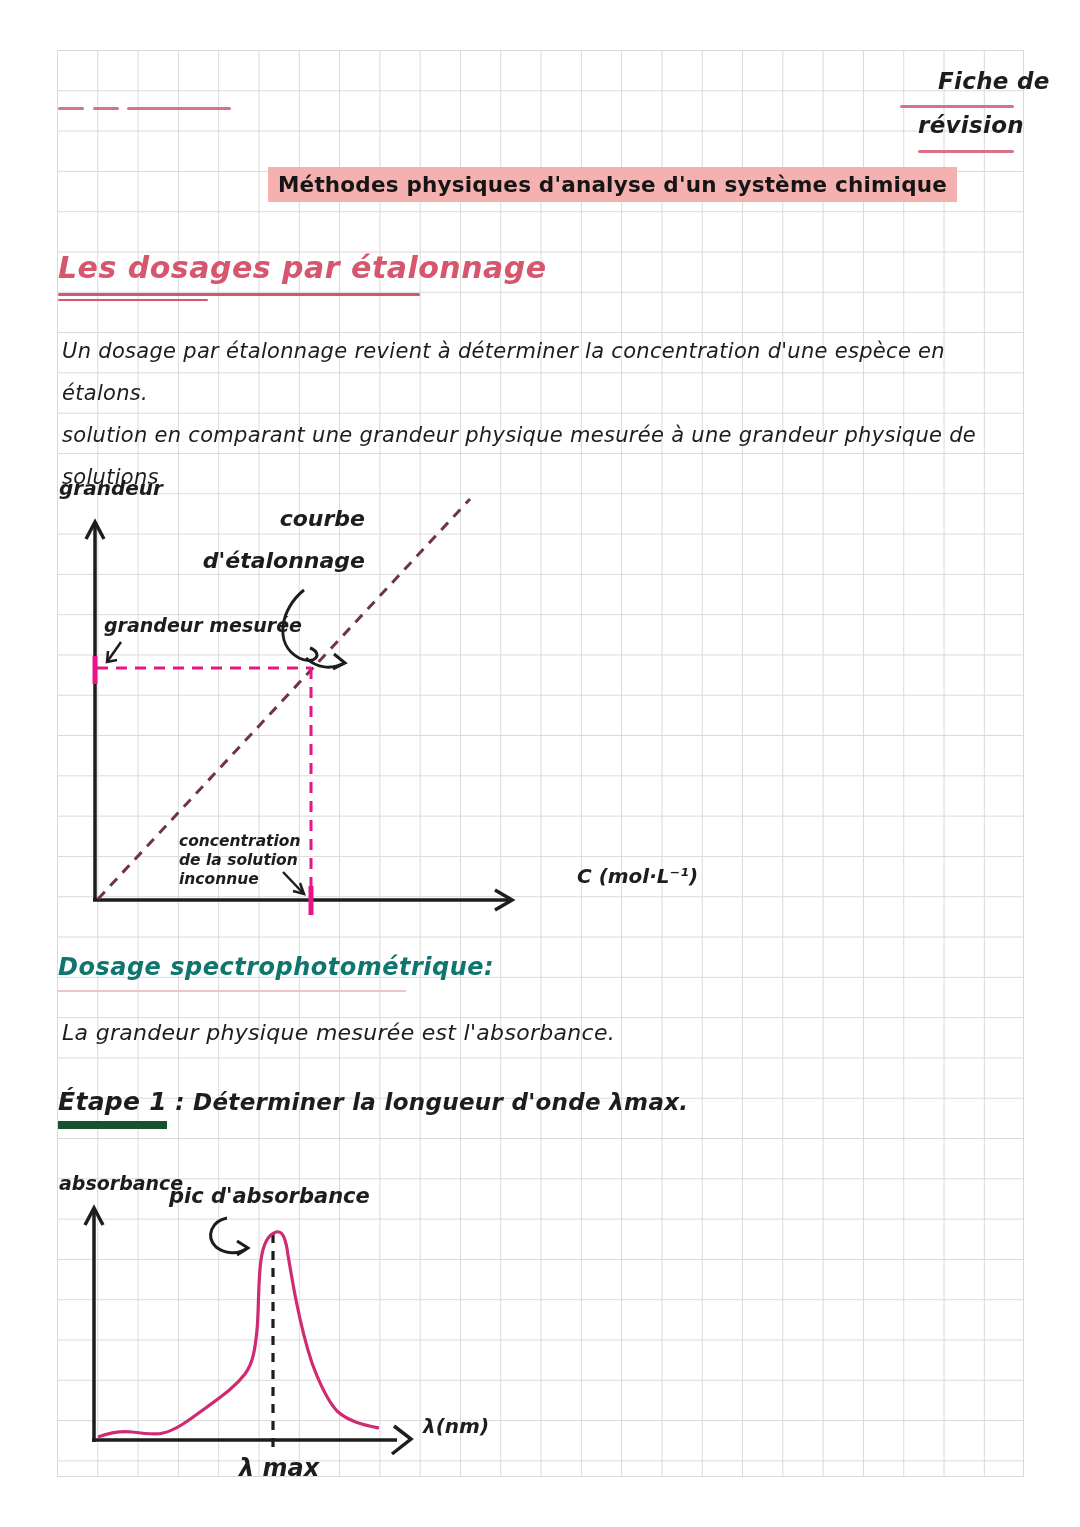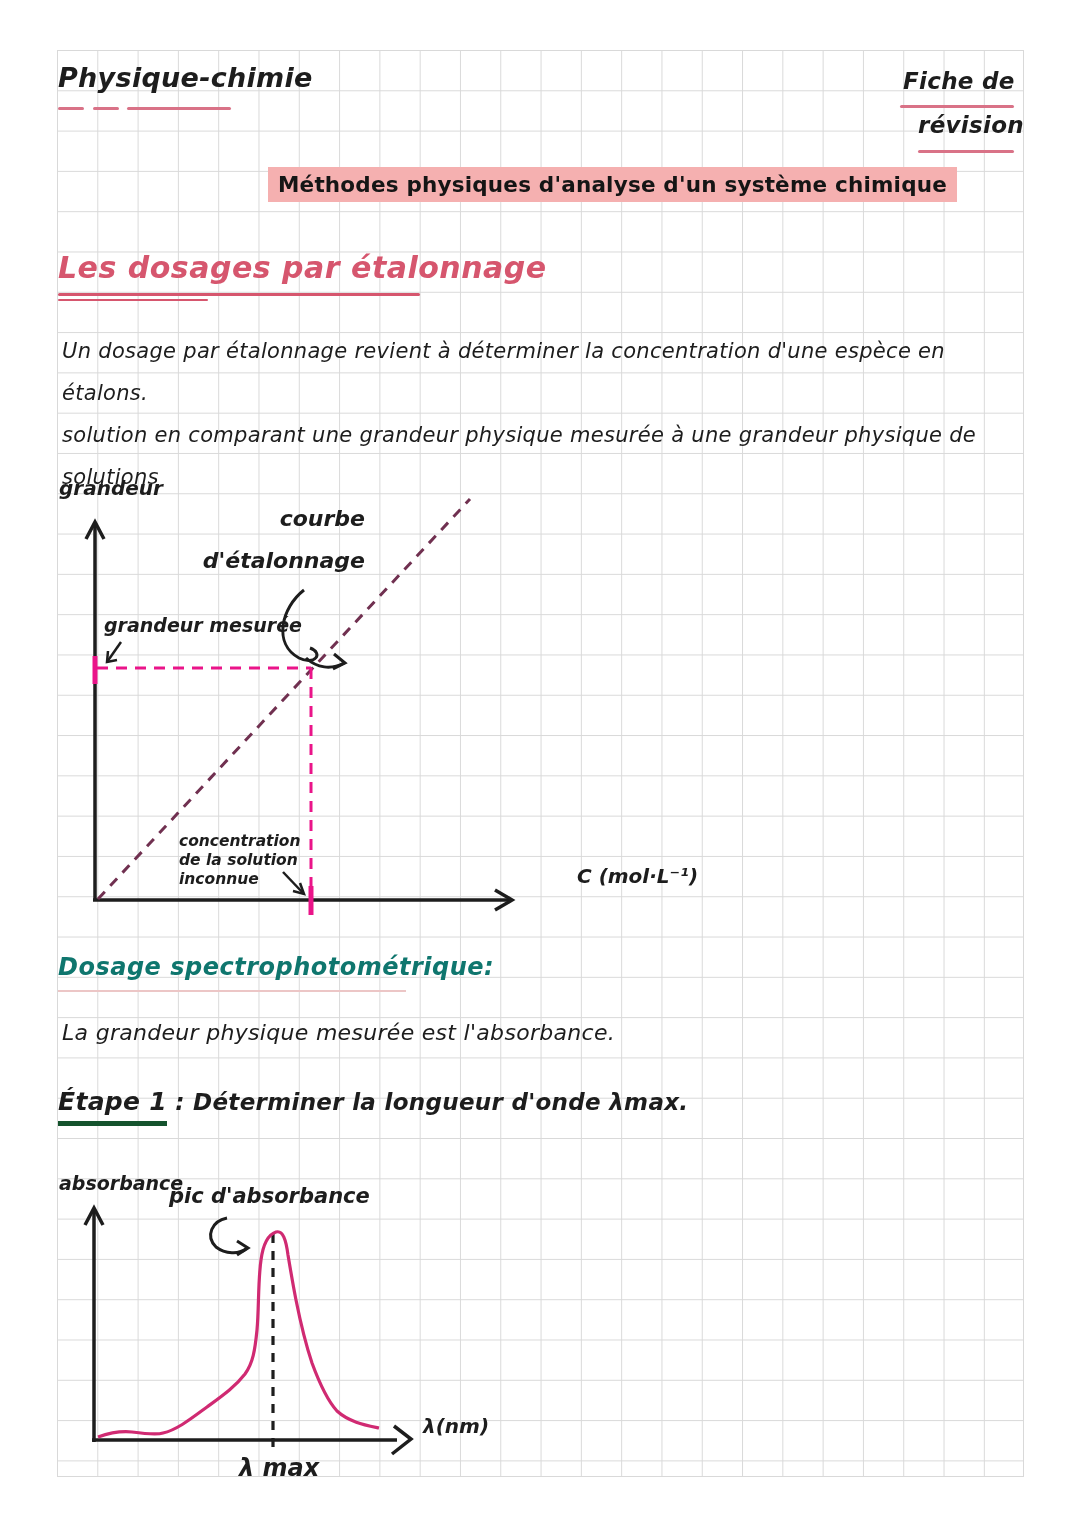--- a/index.html
+++ b/index.html
@@ -17,39 +17,39 @@
           border-right:1px solid #d9d9d9; border-bottom:1px solid #d9d9d9; }
 
   .abs { position:absolute; }
 
   .hand   { font-style:italic; letter-spacing:.3px; }
   .script { font-style:italic; letter-spacing:.5px; }
 
   .subject { left:58px; top:62px; font-size:27px; font-weight:600; }
   .u-seg  { position:absolute; height:3px; background:#d97287; border-radius:2px; }
 
-  .corner-1 { left:903px; top:68px; font-size:23px; font-weight:600; }
+  .corner-1 { left:903px; top:68px; font-size:23px; font-weight:600;padding-left:35px; }
   .corner-2 { left:918px; top:112px; font-size:23px; font-weight:600;font-style:italic; }
 
   .title { left:268px; top:167px; background:#f5b0b0; color:#151515;
            font-size:21.5px; font-weight:600; padding:5px 10px; letter-spacing:.2px; }
 
   .h-pink { left:58px; top:250px; font-size:30px; font-weight:600; color:#d6566e; }
   .h-pink-u  { left:58px; top:293px; width:362px; height:3px; background:#d6566e; border-radius:2px; }
   .h-pink-u2 { left:58px; top:299px; width:150px; height:2px; background:#d6566e; border-radius:2px; }
 
   .para { left:62px; top:330px; width:960px; font-size:21px; line-height:42px; font-weight:500; }
 
   .h-faint { left:58px; top:953px; font-size:24px; font-weight:600; color:#0f766e; }
   .h-faint-u { left:58px; top:990px; width:348px; height:2px; background:#ecc6c6; }
 
   .body2 { left:62px; top:1020px; font-size:22px; font-weight:500; }
 
   .step { left:58px; top:1087px; font-size:23px; font-weight:600; }
-  .step .lbl { border-bottom:5px solid #14532d; padding-bottom:5px; font-size:25px; }
+  .step .lbl { border-bottom:8px solid #14532d; padding-bottom:5px; font-size:25px; }
 
   .graph { position:absolute; }
   .graph .lab { position:absolute; font-style:italic; font-weight:600; white-space:nowrap; }
 
   
   .g1 { left:57px; top:470px; width:570px; height:465px; }
   .g1 .y-lab   { left:2px;   top:6px;   font-size:20px; }
   .g1 .c-lab   { left:118px; top:28px;  width:190px; text-align:right; font-size:22px; line-height:42px; white-space:normal; }
   .g1 .m-lab   { left:47px;  top:144px; font-size:19px; }
   .g1 .unk-lab { left:122px; top:362px; width:130px; text-align:left; font-size:15.5px; line-height:19px; white-space:normal; }
@@ -63,21 +63,20 @@
   .g2 .mx-lab  { left:182px; top:294px; font-size:24px; }
 
   svg { position:absolute; left:0; top:0; overflow:visible; }
 </style>
 </head>
 <body>
 
 <div class="page">
   <div class="grid"></div>
 
-  <div class="abs hand subject">Physique-chimie</div>
   <div class="u-seg" style="left:58px; top:107px; width:26px;"></div>
   <div class="u-seg" style="left:93px; top:107px; width:26px;"></div>
   <div class="u-seg" style="left:127px; top:107px; width:104px;"></div>
 
   <div class="abs hand corner-1">Fiche de</div>
   <div class="u-seg" style="left:900px; top:105px; width:114px;"></div>
   <div class="abs hand corner-2">révision</div>
   <div class="u-seg" style="left:918px; top:150px; width:96px;"></div>
 
   <div class="abs title">Méthodes physiques d'analyse d'un système chimique</div>

